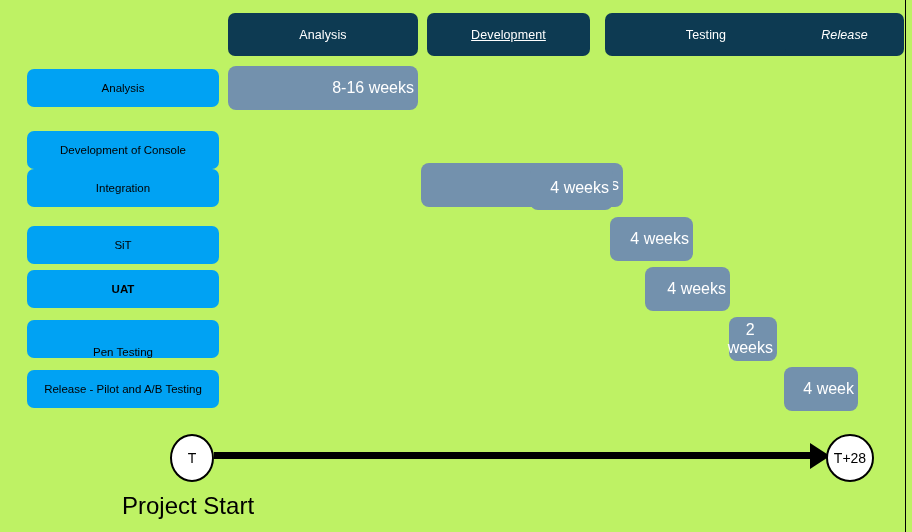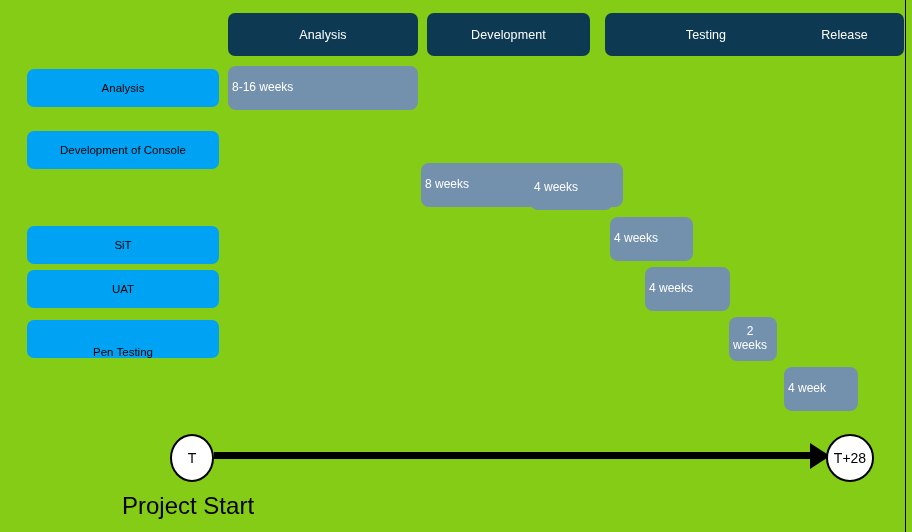--- a/index.html
+++ b/index.html
@@ -8,21 +8,21 @@
     padding: 0;
     background: #ffffff;
   }
   body {
     font-family: "Liberation Sans", sans-serif;
   }
   #canvas {
     position: relative;
     width: 912px;
     height: 532px;
-    background: #84cc16;
+    background: #bef264;
     overflow: hidden;
   }
   
   .right-rule {
     position: absolute;
     top: 0;
     left: 905px;
     width: 1px;
     height: 532px;
     background: #000000;
@@ -56,24 +56,24 @@
     box-sizing: border-box;
     text-align: center;
   }
   
   .bar {
     position: absolute;
     height: 44px;
     background: #7391ad;
     border-radius: 8px;
     color: #ffffff;
-    font-size: 12px;
-    display: flex;
-    align-items: center;
-    justify-content: flex-start;
+    font-size: 16px;
+    display: flex;
+    align-items: center;
+    justify-content: flex-end;
     box-sizing: border-box;
     text-align: center;
     line-height: 1.15;
     padding: 0 4px;
   }
   
   .node {
     position: absolute;
     border: 2.4px solid #000000;
     border-radius: 50%;
@@ -123,44 +123,50 @@
 </head>
 <body>
 
 <div id="canvas">
 
   <div class="right-rule"></div>
 
   <div class="phase" id="phase-0" style="left: 228px; top: 13px; width: 190px; height: 43px;">
     <span>Analysis</span>
   </div>
-  <div class="phase" id="phase-1" style="left: 427px; top: 13px; width: 163px; height: 43px;">
+  <div class="phase" id="phase-1" style="left: 427px; top: 13px; width: 163px; height: 43px; text-decoration: underline;">
     <span>Development</span>
   </div>
   <div class="phase" id="phase-2" style="left: 605px; top: 13px; width: 202px; height: 43px;">
     <span>Testing</span>
   </div>
-  <div class="phase" id="phase-3" style="left: 785px; top: 13px; width: 119px; height: 43px;">
+  <div class="phase" id="phase-3" style="left: 785px; top: 13px; width: 119px; height: 43px; font-style: italic;">
     <span>Release</span>
   </div>
 
   <div class="task" id="task-0" style="top: 69px;">
     <span>Analysis</span>
   </div>
   <div class="task" id="task-1" style="top: 119px; margin-top: 12px;">
     <span>Development of Console</span>
   </div>
+  <div class="task" id="task-2" style="top: 169px;">
+    <span>Integration</span>
+  </div>
   <div class="task" id="task-3" style="top: 219px; margin-top: 7px;">
     <span>SiT</span>
   </div>
-  <div class="task" id="task-4" style="top: 270px;">
+  <div class="task" id="task-4" style="top: 270px; font-weight: bold;">
     <span>UAT</span>
   </div>
   <div class="task" id="task-5" style="top: 320px; align-items: flex-end;">
     <span>Pen Testing</span>
+  </div>
+  <div class="task" id="task-6" style="top: 370px;">
+    <span>Release - Pilot and A/B Testing</span>
   </div>
 
   <div class="bar" id="bar-0" style="left: 228px; top: 66px; width: 190px;">
     <span>8-16 weeks</span>
   </div>
   <div class="bar" id="bar-1" style="left: 421px; top: 116px; width: 202px; margin-top: 47px;">
     <span>8 weeks</span>
   </div>
   <div class="bar" id="bar-2" style="left: 530px; top: 166px; width: 83px;">
     <span>4 weeks</span>

